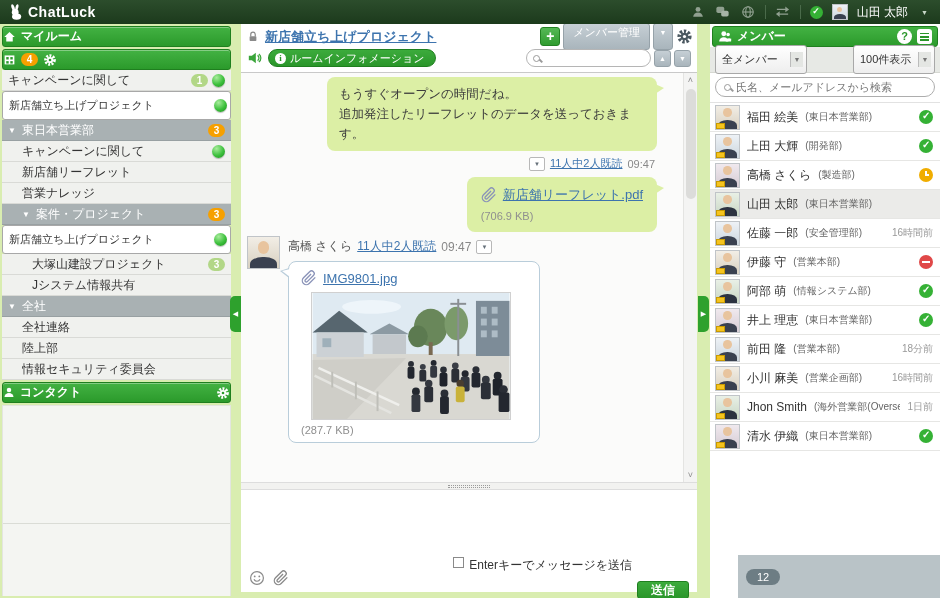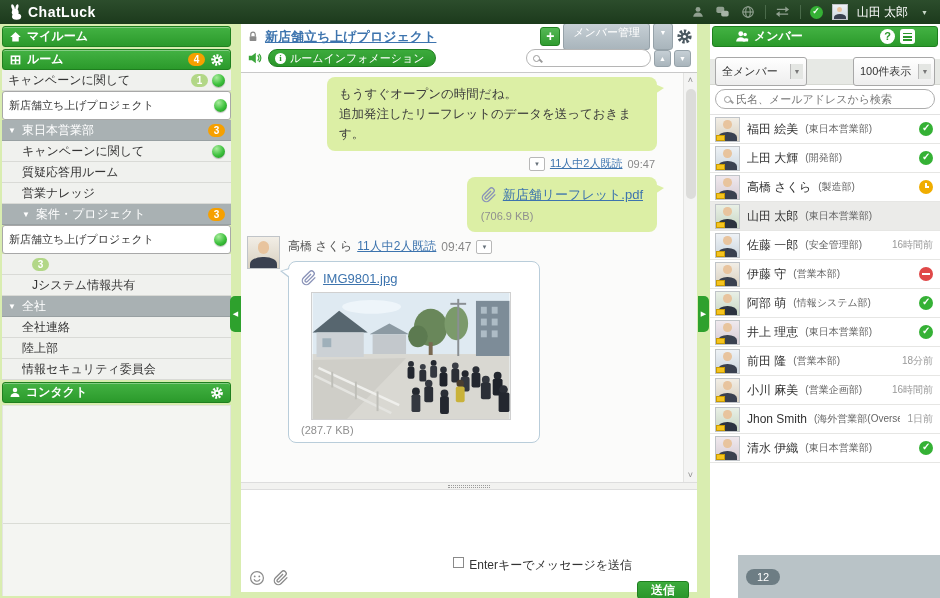--- a/index.html
+++ b/index.html
@@ -30,21 +30,21 @@
   .avt::before { content:""; position:absolute; top:12%; left:31%; width:38%; height:40%; background:#e8c49e; border-radius:50%; }
   .avt::after  { content:""; position:absolute; bottom:-12%; left:8%; width:84%; height:48%; background:#3a4150; border-radius:48% 48% 0 0; }
   .avt.t1 { background:linear-gradient(#f2eee6,#d8d0c0); }
   .avt.t2 { background:linear-gradient(#e9f0e6,#c8d6c4); }
   .avt.t2::after { background:#2c3340; }
   .avt.t3 { background:linear-gradient(#f0e9ee,#d6ccd4); }
   .mailb { position:absolute; bottom:0; left:0; width:9px; height:6px; background:#f6c41e; border:1px solid #c89a00; z-index:2;}
 
   
   .sidebar { position:absolute; left:0; top:24px; width:233px; bottom:0; display:flex; flex-direction:column; }
-  .s-header { margin:2px 2px 0 2px; height:21px; display:flex; align-items:center; gap:5px; padding:0 6px;
+  .s-header { margin:2px 2px 0 2px; height:21px; display:flex; align-items:center; gap:5px; padding:0 0;
     background:linear-gradient(#43b243,#2b9a2b); border:1px solid #1f7f1f; border-radius:3px;
     color:#fff; font-weight:bold; font-size:12px; box-shadow: inset 0 1px rgba(255,255,255,.35); cursor:pointer;}
   .s-header .grow { flex:1; }
   .s-row { margin:0 2px; height:21px; display:flex; align-items:center; gap:4px; padding:0 6px;
     background:#f0f1ee; border-bottom:1px solid #d9dad6; font-size:12px; color:#333; cursor:pointer;}
   .s-row.sel { background:#ffffff; }
   .s-row.grp { background:#a9b1b3; color:#fff; border-bottom:1px solid #98a0a2;}
   .s-row .grow { flex:1; white-space:nowrap; overflow:hidden; }
   .ind1 { padding-left:20px; } .ind2 { padding-left:30px; }
   .tri { font-size:8px; color:#fff; margin-right:2px;}
@@ -123,21 +123,21 @@
   .chat-input { flex:0 0 78px; border:none; outline:none; resize:none; padding:8px; font-family:"Liberation Sans",sans-serif; font-size:13px;}
   .chat-foot { height:24px; display:flex; align-items:center; gap:8px; padding:0 8px 4px; background:#fff;}
   .foot-right { margin-left:auto; display:flex; align-items:flex-start; gap:5px;}
   .cbx { width:11px; height:11px; border:1px solid #8a8a8a; background:#fff; cursor:pointer; flex:none;}
   .enter-label { font-size:12px; color:#333; }
   .send-btn { height:18px; padding:0 13px; background:linear-gradient(#3cab3c,#2a962a); border:1px solid #1f7f1f;
     border-radius:3px; color:#fff; font-size:12px; font-weight:bold; line-height:16px; cursor:pointer;margin-top:24px;}
 
   
   .members { position:absolute; left:710px; top:24px; right:0; bottom:0; background:#fff; display:flex; flex-direction:column;}
-  .m-header { margin:2px 2px 12px; height:21px; display:flex; align-items:center; gap:5px; padding:0 22px;
+  .m-header { margin:2px 2px 0; height:21px; display:flex; align-items:center; gap:5px; padding:0 5px;
     background:linear-gradient(#43b243,#2b9a2b); border:1px solid #1f7f1f; border-radius:3px; color:#fff; font-weight:bold;}
   .m-header .grow{flex:1;}
   .mh-btn { width:15px; height:15px; background:#fff; border-radius:50%; color:#2a962a; font-size:11px; font-weight:bold;
     text-align:center; line-height:15px; cursor:pointer;}
   .mh-btn.sqr { border-radius:3px; position:relative;}
   .mh-btn.sqr::after{ content:""; position:absolute; left:3px; right:3px; top:4px; height:8px;
     background:repeating-linear-gradient(#2a962a 0 1.5px, transparent 1.5px 3.2px);}
   .m-filter { height:26px; background:#e7e9e5; border-bottom:1px solid #d6d8d2; display:flex; align-items:center;
     padding:0 5px; gap:4px;}
   .sel { height:29px; background:linear-gradient(#fff,#eee); border:1px solid #a8a8a8; border-radius:3px;
@@ -226,21 +226,20 @@
     <span class="grow">マイルーム</span>
   </div>
   <div class="s-header">
     <svg width="13" height="13" viewBox="0 0 16 16">
       <rect x="2" y="3" width="12" height="11" fill="#fff"></rect>
         <rect x="4" y="5" width="3" height="3" fill="#2b9a2b"></rect>
         <rect x="9" y="5" width="3" height="3" fill="#2b9a2b"></rect>
         <rect x="4" y="10" width="3" height="3" fill="#2b9a2b"></rect>
         <rect x="9" y="10" width="3" height="3" fill="#2b9a2b"></rect>
       </svg>
-    <span class="grow">ルーム</span>
     <span class="badge b-orange">4</span>
     <svg width="14" height="14" viewBox="0 0 18 18">
       <circle cx="9" cy="9" r="5.5" fill="none" stroke="#fff" stroke-width="4" stroke-dasharray="2.4 1.7"></circle>
       <circle cx="9" cy="9" r="4" fill="#fff"></circle>
         <circle cx="9" cy="9" r="1.7" fill="#2b9a2b"></circle>
       </svg>
   </div>
 
   <div class="s-row">
     <span class="grow">キャンペーンに関して</span>
@@ -254,35 +253,36 @@
   <div class="s-row grp">
     <span class="tri">▼</span>
     <span class="grow">東日本営業部</span>
     <span class="badge b-orange">3</span>
   </div>
   <div class="s-row ind1">
     <span class="grow">キャンペーンに関して</span>
     <span class="ball"></span>
   </div>
   <div class="s-row ind1">
-    <span class="grow">質疑応答用ルーム</span>
+    <span class="grow">新店舗リーフレット</span>
   </div>
   <div class="s-row ind1">
     <span class="grow">営業ナレッジ</span>
   </div>
   <div class="s-row grp ind1">
     <span class="tri">▼</span>
     <span class="grow">案件・プロジェクト</span>
     <span class="badge b-orange">3</span>
   </div>
   <div class="s-row sel ind2">
     <span class="grow">新店舗立ち上げプロジェクト</span>
     <span class="ball"></span>
   </div>
   <div class="s-row ind2">
+    <span class="grow">大塚山建設プロジェクト</span>
     <span class="badge b-green">3</span>
   </div>
   <div class="s-row ind2">
     <span class="grow">Jシステム情報共有</span>
   </div>
   <div class="s-row grp">
     <span class="tri">▼</span>
     <span class="grow">全社</span>
   </div>
   <div class="s-row ind1">

